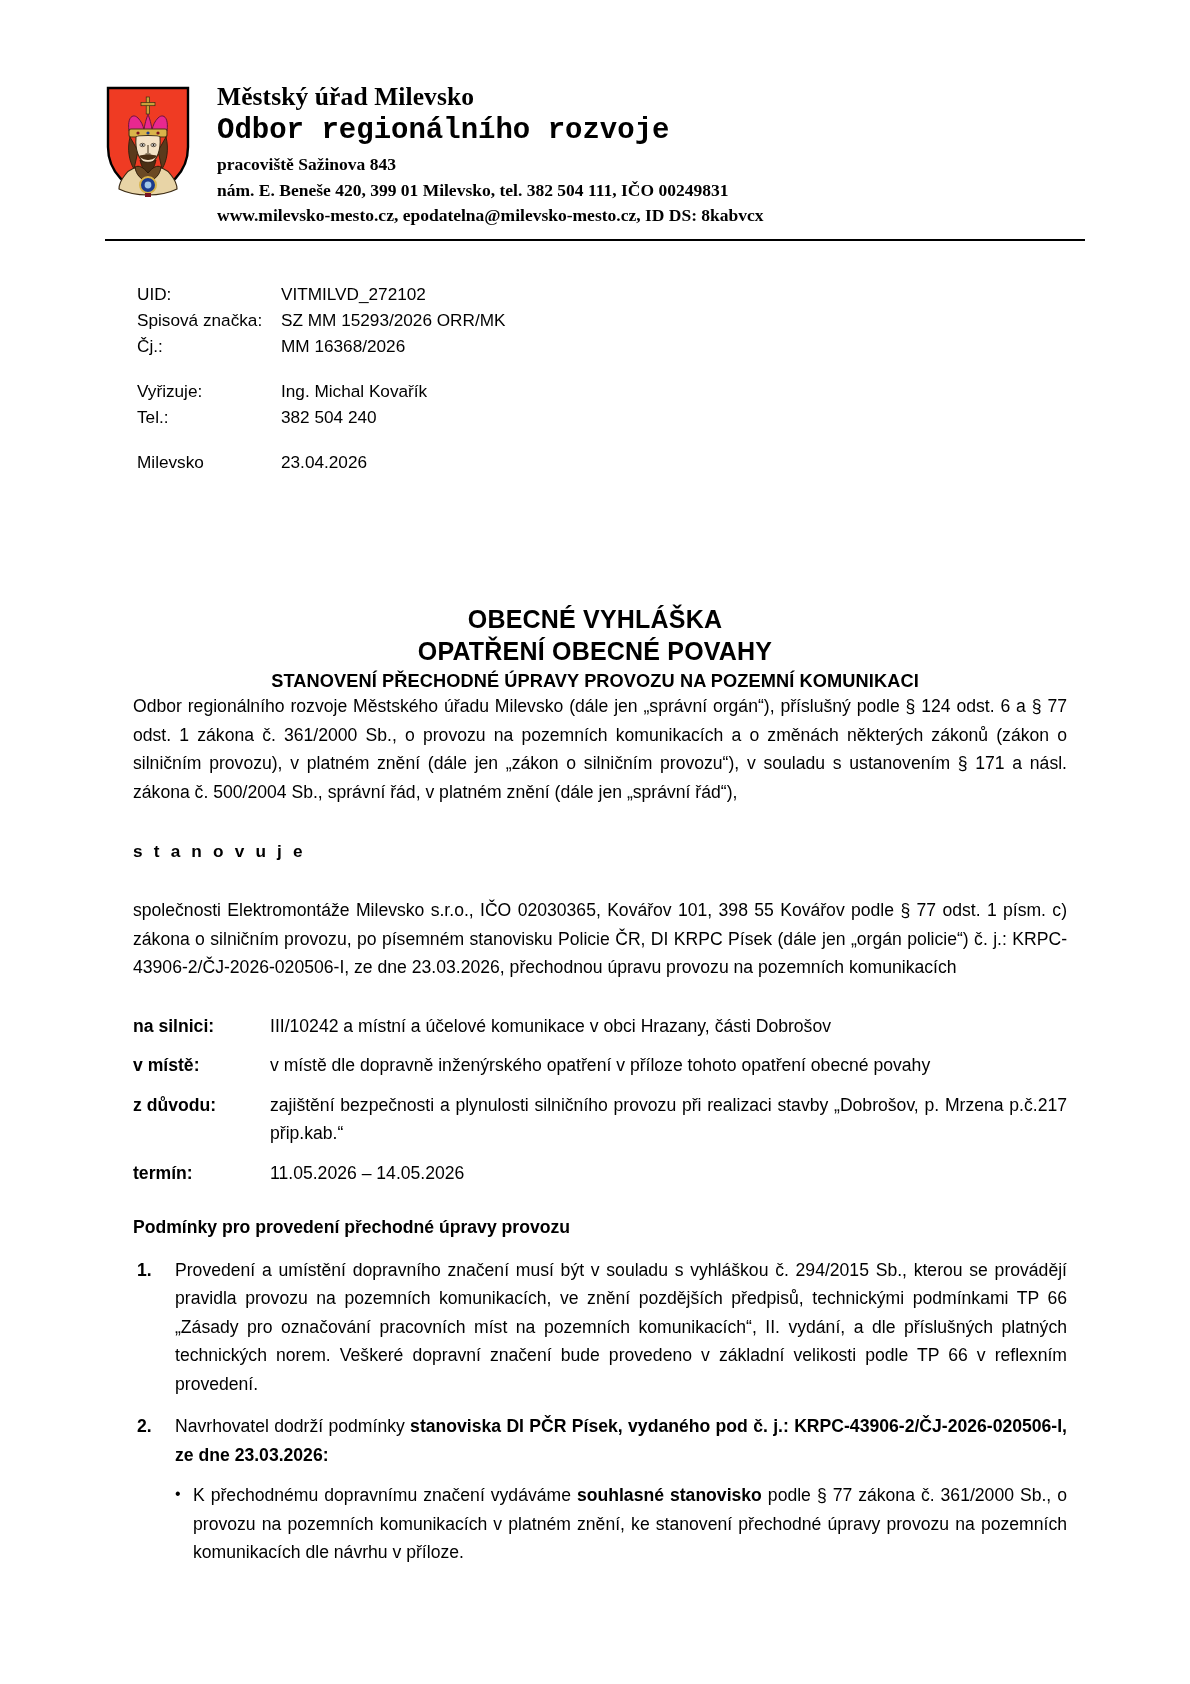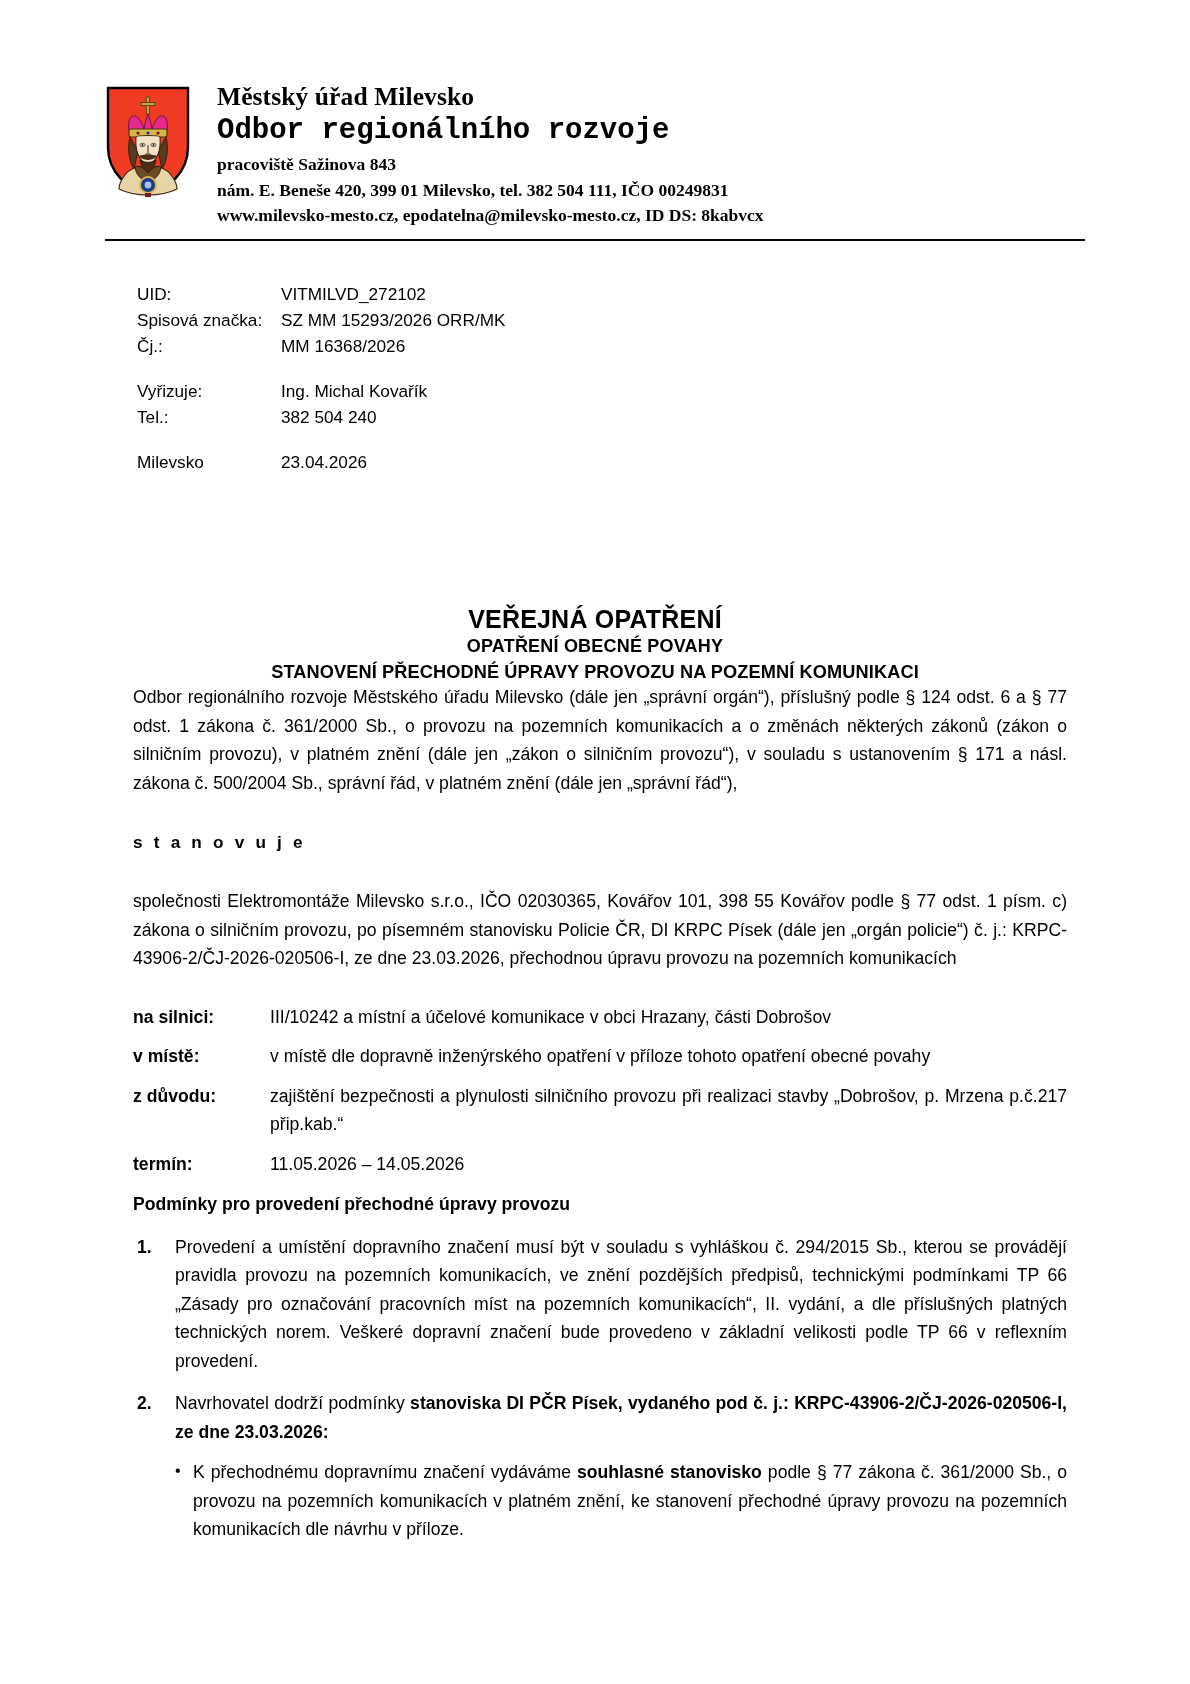--- a/index.html
+++ b/index.html
@@ -93,21 +93,21 @@
     margin-top: 128px;
     text-align: center;
   }
   .title-main {
     font-size: 25px;
     font-weight: bold;
     line-height: 1.28;
     letter-spacing: 0.2px;
   }
   .title-sub {
-    font-size: 18px;
+    font-size: 25px;
     font-weight: bold;
     line-height: 1.28;
     letter-spacing: 0.2px;
   }
   .title-third {
     font-size: 18.2px;
     font-weight: bold;
     margin-top: 4px;
     letter-spacing: 0.1px;
     text-align: center;
@@ -147,21 +147,21 @@
   }
   .defval {
     flex: 1 1 auto;
     text-align: justify;
   }
   .defval.nojust { text-align: left; }
 
   
   .cond-heading {
     font-weight: bold;
-    margin-top: 12px;
+    margin-top: 26px;
     margin-bottom: 14px;
   }
   ol.conds {
     margin: 0;
     padding: 0;
     list-style: none;
     counter-reset: cond;
   }
   ol.conds > li {
     display: flex;
@@ -281,21 +281,21 @@
       <div class="meta-value">382 504 240</div>
     </div>
     <div class="meta-gap"></div>
     <div class="meta-row">
       <div class="meta-label">Milevsko</div>
       <div class="meta-value">23.04.2026</div>
     </div>
   </div>
 
   <div class="titles">
-    <div class="title-main">VEŘEJNÁ OPATŘENÍ</div>
+    <div class="title-main">OBECNÉ VYHLÁŠKA</div>
     <div class="title-sub">OPATŘENÍ OBECNÉ POVAHY</div>
     <div class="title-third">STANOVENÍ PŘECHODNÉ ÚPRAVY PROVOZU NA POZEMNÍ KOMUNIKACI</div>
   </div>
 
   <div class="body-area">
 
     <p class="just para-intro">Odbor regionálního rozvoje Městského úřadu Milevsko (dále jen „správní orgán“), příslušný podle § 124 odst. 6 a § 77 odst. 1 zákona č. 361/2000 Sb., o provozu na pozemních komunikacích a o změnách některých zákonů (zákon o silničním provozu), v platném znění (dále jen „zákon o silničním provozu“), v souladu s ustanovením § 171 a násl. zákona č. 500/2004 Sb., správní řád, v platném znění (dále jen „správní řád“),</p>
 
     <div class="stanovuje">s t a n o v u j e</div>
 

